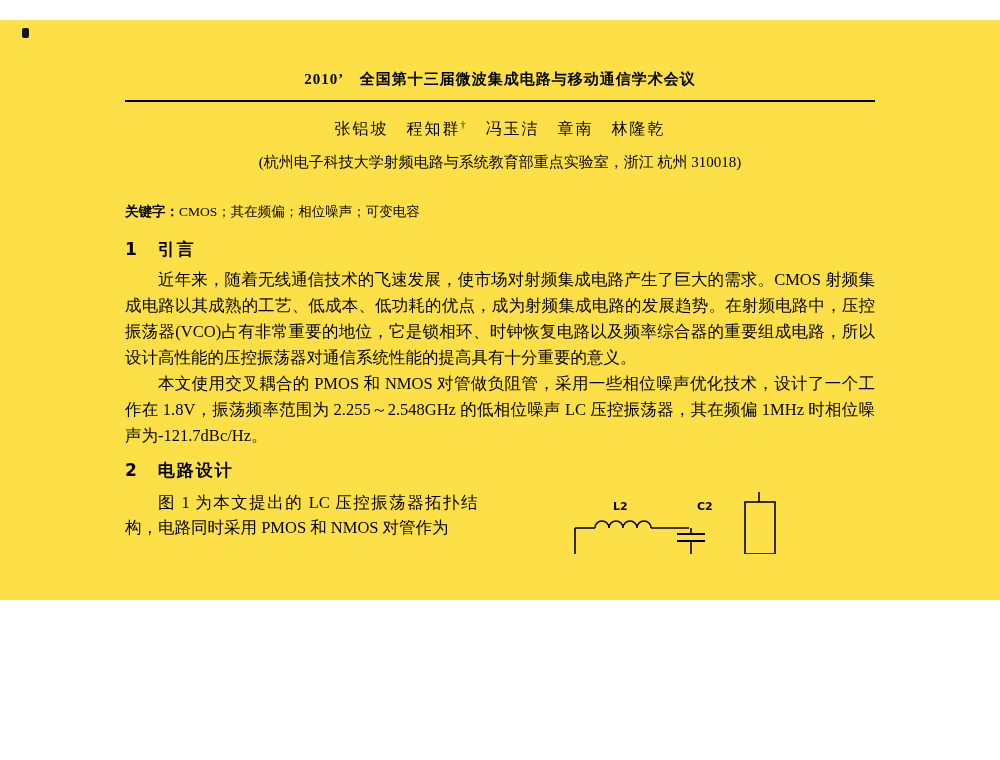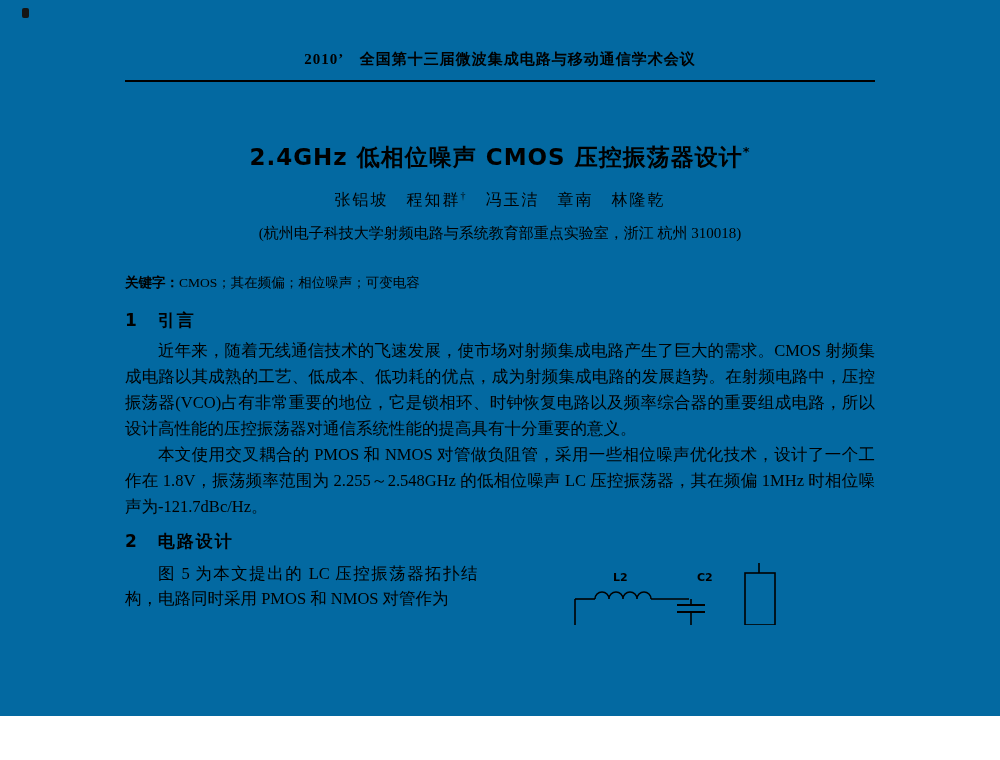--- a/index.html
+++ b/index.html
@@ -5,23 +5,24 @@
   html, body {
     margin: 0;
     padding: 0;
     background: #ffffff;
     font-family: "Liberation Serif", "DejaVu Serif", serif;
     color: #000;
   }
   .page {
     position: relative;
     width: 1000px;
-    height: 716px;
-    background: #0369a1;
+    height: 580px;
+    background: #fde047;
     overflow: hidden;
+    margin-top: 20px;
   }
   .artifact {
     position: absolute;
     left: 22px;
     top: 8px;
     width: 7px;
     height: 10px;
     background: #151515;
     border-radius: 2px;
   }
@@ -124,41 +125,40 @@
 <div class="page">
 
   <div class="artifact"></div>
 
   <div class="inner">
 
     <div class="conf-header">2010’　全国第十三届微波集成电路与移动通信学术会议</div>
 
     <hr class="header-rule">
 
-    <h1 class="paper-title"><span>2.4GHz 低相位噪声 CMOS 压控振荡器设计</span><sup>*</sup></h1>
 
     <div class="authors"><span>张铝坡　程知群</span><sup>†</sup><span>　冯玉洁　章南　林隆乾</span></div>
 
     <div class="affiliation">(杭州电子科技大学射频电路与系统教育部重点实验室，浙江 杭州 310018)</div>
 
     <div class="abstract-block">
       <div class="keywords-line"><span class="lbl">关键字：</span><span>CMOS；其在频偏；相位噪声；可变电容</span></div>
     </div>
 
     <h2 class="sec-heading">1　引言</h2>
 
     <p class="body-para">近年来，随着无线通信技术的飞速发展，使市场对射频集成电路产生了巨大的需求。CMOS 射频集成电路以其成熟的工艺、低成本、低功耗的优点，成为射频集成电路的发展趋势。在射频电路中，压控振荡器(VCO)占有非常重要的地位，它是锁相环、时钟恢复电路以及频率综合器的重要组成电路，所以设计高性能的压控振荡器对通信系统性能的提高具有十分重要的意义。</p>
 
 
     <p class="body-para">本文使用交叉耦合的 PMOS 和 NMOS 对管做负阻管，采用一些相位噪声优化技术，设计了一个工作在 1.8V，振荡频率范围为 2.255～2.548GHz 的低相位噪声 LC 压控振荡器，其在频偏 1MHz 时相位噪声为-121.7dBc/Hz。</p>
 
     <h2 class="sec-heading sec2-heading">2　电路设计</h2>
 
     <div class="bottom-row">
-      <p class="bottom-text">图 5 为本文提出的 LC 压控振荡器拓扑结构，电路同时采用 PMOS 和 NMOS 对管作为</p>
+      <p class="bottom-text">图 1 为本文提出的 LC 压控振荡器拓扑结构，电路同时采用 PMOS 和 NMOS 对管作为</p>
 
       <div class="bottom-fig">
         <svg class="circuit-svg" width="230" height="62" viewBox="0 0 230 62">
 
           <text x="52" y="18">L2</text>
 
           <path d="M14 62 L14 36" stroke="#000" stroke-width="1.6" fill="none"></path>
 
           <path d="M14 36 L34 36" stroke="#000" stroke-width="1.6" fill="none"></path>
 

